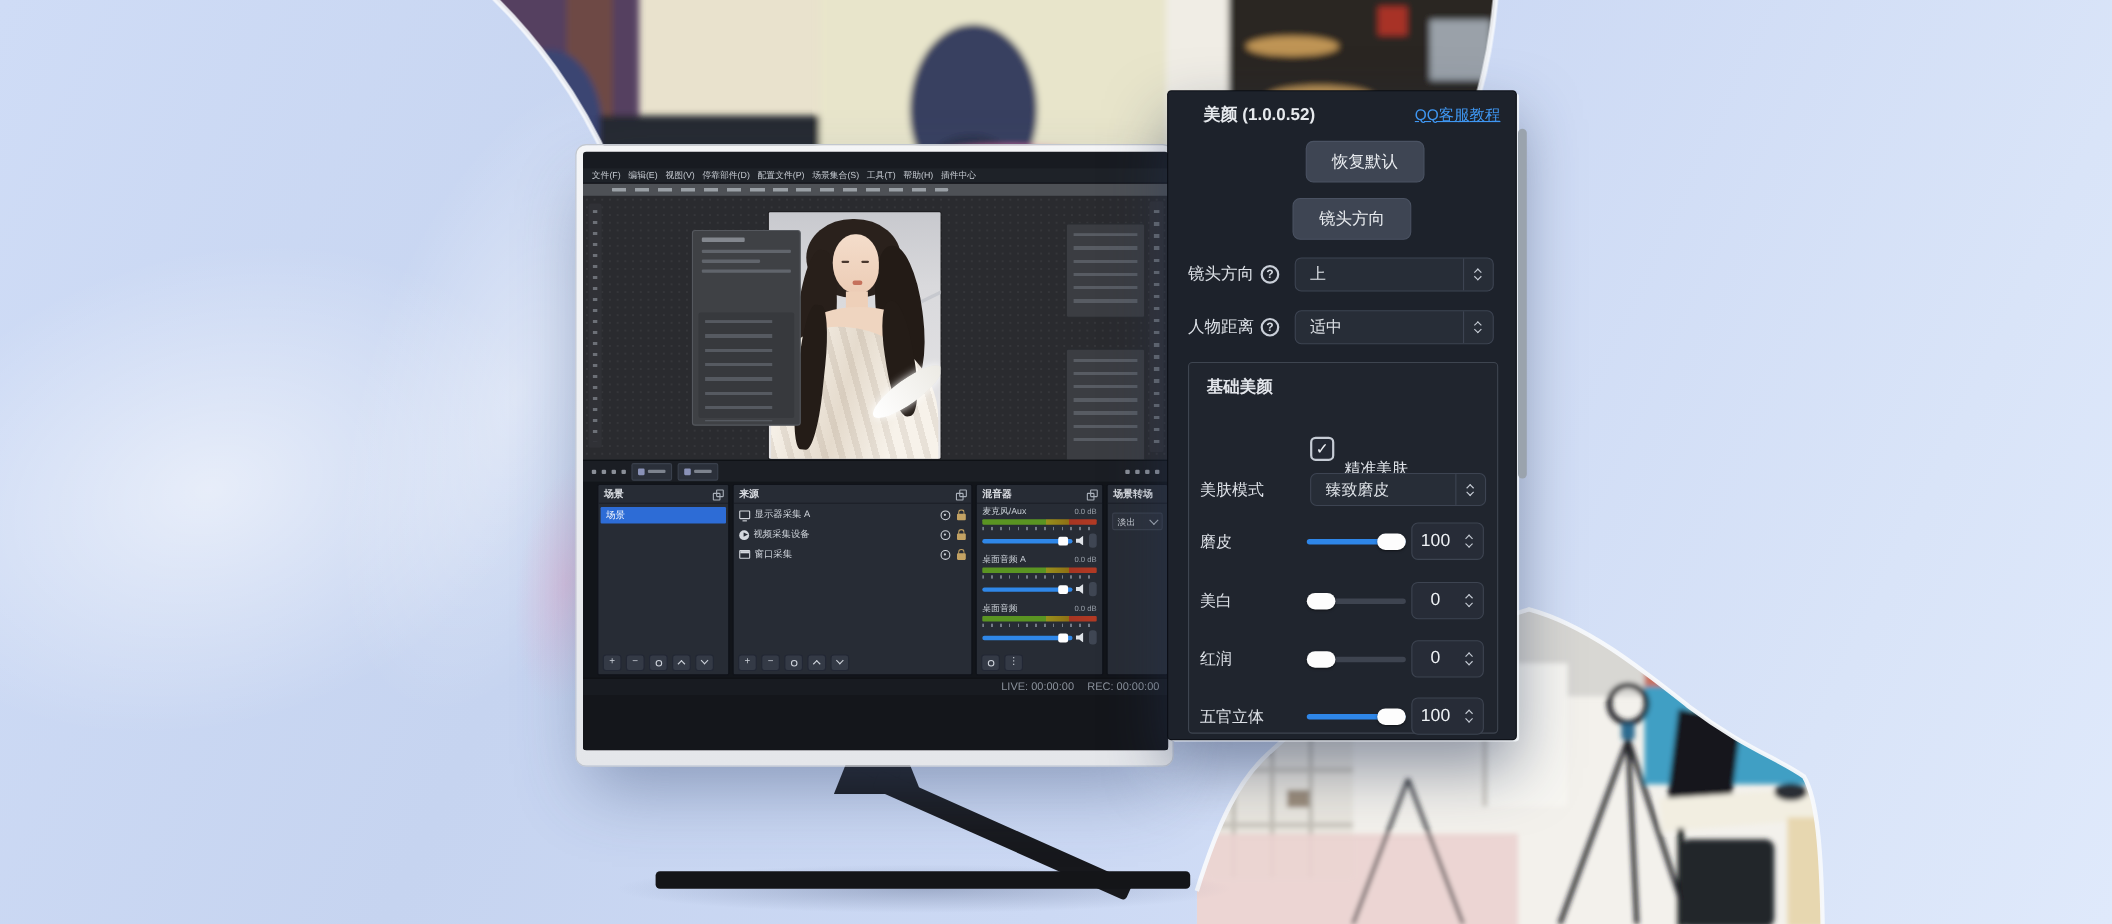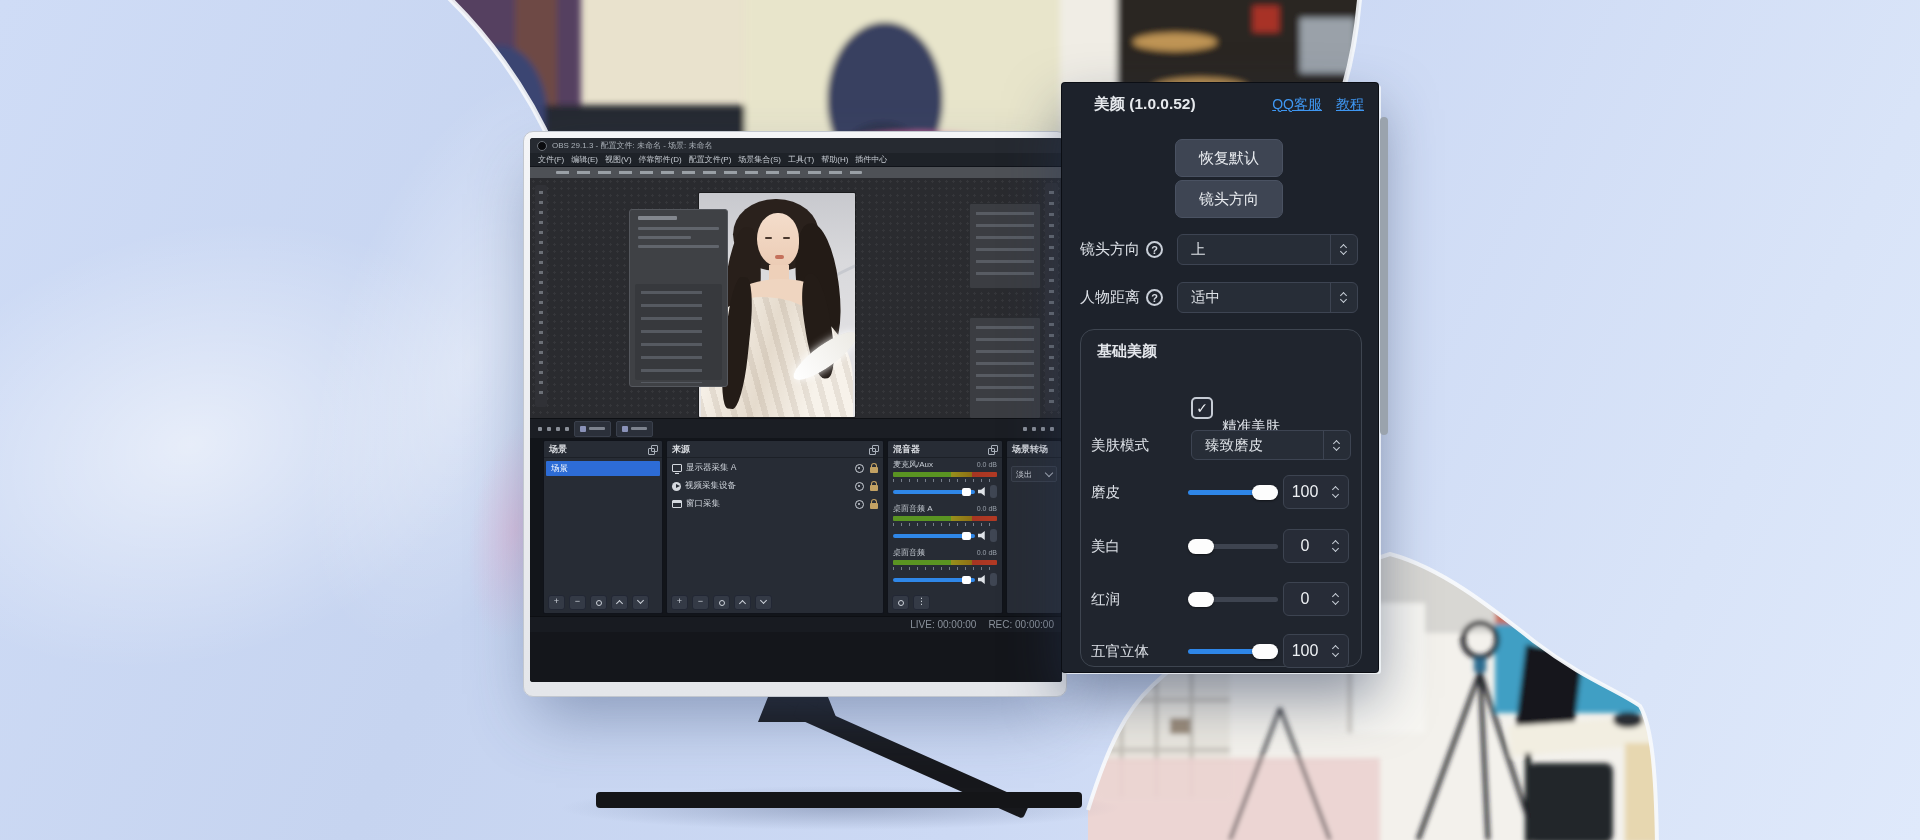--- a/index.html
+++ b/index.html
@@ -143,37 +143,37 @@
   .stand-armR{left:800px;top:700px;width:252px;height:18px;transform:rotate(24deg);transform-origin:0 0;border-radius:4px;}
   .stand-base{left:596px;top:792px;width:486px;height:16px;border-radius:4px;background:#141518;}
   
   .panel{position:absolute;left:1062px;top:83px;width:316px;height:589px;z-index:5;background:#1d222b;border-radius:3px;
     box-shadow:0 0 0 1px #0b0e14,3px 2px 0 rgba(244,247,251,.8),0 26px 55px rgba(40,55,90,.5);}
   .panel-scroll{position:absolute;right:-10px;top:34px;width:8px;height:318px;background:#9aa3ad;border-radius:4px;}
   .p-header{display:flex;align-items:center;padding:11px 14px 0 32px;}
   .p-title{font-size:15.5px;font-weight:bold;color:#e6e9ed;}
   .p-link{font-size:14px;color:#3f97f2;text-decoration:underline;cursor:pointer;}
   .p-link.first{margin-left:auto;}
-  .p-link.second{margin-left:14px;}
+  .p-link.second{}
   .p-btn{position:absolute;left:113px;width:106px;height:36px;background:#3e4553;border:1px solid #4a5262;border-radius:7px;
     color:#e8ebef;font-size:15px;display:flex;align-items:center;justify-content:center;cursor:pointer;}
-  .p-btn.reset{top:56px;} .p-btn.autofocus{top:97px;}
+  .p-btn.reset{top:45px;margin-left:12px;} .p-btn.autofocus{top:97px;}
   .p-row{position:absolute;left:0;width:100%;height:32px;}
   .p-row.r1{top:151px;} .p-row.r2{top:199px;}
   .p-row .lab{position:absolute;left:18px;top:6px;font-size:15px;color:#dde1e7;display:flex;align-items:center;gap:6px;}
   .help{width:17px;height:17px;border:2px solid #c9cfd8;border-radius:50%;color:#d6dbe2;font-size:11px;font-weight:bold;
     display:flex;align-items:center;justify-content:center;box-sizing:border-box;}
   .select{position:absolute;left:115px;top:0;width:181px;height:31px;background:#272d37;border:1px solid #3d4452;border-radius:6px;
     box-sizing:border-box;display:flex;align-items:center;cursor:pointer;}
   .select .val{font-size:14.5px;color:#dde1e6;padding-left:13px;}
   .sel-arrows{margin-left:auto;width:26px;align-self:stretch;border-left:1px solid #3d4452;display:flex;flex-direction:column;align-items:center;justify-content:center;gap:1px;}
   .chev{width:8px;height:6px;position:relative;}
   .chev::before{content:"";position:absolute;left:1px;top:2px;width:4px;height:4px;border-left:1.8px solid #c7cdd6;border-top:1.8px solid #c7cdd6;transform:rotate(45deg);}
   .chev.down::before{transform:rotate(225deg);top:-1px;}
-  .group{position:absolute;left:18px;top:246px;width:280px;height:336px;border:1px solid #3e4550;border-radius:14px;background:rgba(255,255,255,.015);}
+  .group{position:absolute;left:18px;top:246px;width:280px;height:336px;border:1px solid #3e4550;border-radius:4px;background:rgba(255,255,255,.015);}
   .g-title{position:absolute;left:16px;top:12px;font-size:15px;font-weight:bold;color:#e3e6eb;}
   .cb-row{position:absolute;left:110px;top:50px;display:flex;align-items:center;gap:9px;cursor:pointer;}
   .cb{width:22px;height:22px;border:2px solid #c6ccd5;border-radius:5px;background:#232833;box-sizing:border-box;
     display:flex;align-items:center;justify-content:center;font-size:14px;font-weight:bold;color:#eef1f5;}
   .cb-lab{font-size:14.5px;color:#dde1e7;margin-top:37px;}
   .mode-row{position:absolute;left:0;top:100px;width:100%;height:30px;}
   .mode-row .lab{position:absolute;left:10px;top:6px;font-size:14.5px;color:#dde1e7;}
   .mode-row .select{left:110px;width:160px;height:30px;}
   .s-row{position:absolute;left:0;width:100%;height:36px;}
   .s-row.s0{top:144px;} .s-row.s1{top:198px;} .s-row.s2{top:251px;} .s-row.s3{top:303px;}
@@ -276,24 +276,20 @@
     </g>
     <path d="M8,262 C28,198 46,162 72,138 C125,88 205,38 310,6 C362,20 412,60 455,94 C505,132 538,142 560,158 C572,178 576,225 577,298" fill="none" stroke="#f7f9fc" stroke-width="4" opacity=".95"></path>
   </svg>
 
   <div class="floor-shadow"></div>
 
 
   <div class="monitor">
     <div class="screen">
 
-      <div class="tbar">
-        <span class="obs-dot"></span>
-        <span class="tbar-title">OBS 29.1.3 - 配置文件: 未命名 - 场景: 未命名</span>
-      </div>
 
       <div class="mbar">
         <span>文件(F)</span>
         <span>编辑(E)</span>
         <span>视图(V)</span>
         <span>停靠部件(D)</span>
         <span>配置文件(P)</span>
         <span>场景集合(S)</span>
         <span>工具(T)</span>
         <span>帮助(H)</span>

